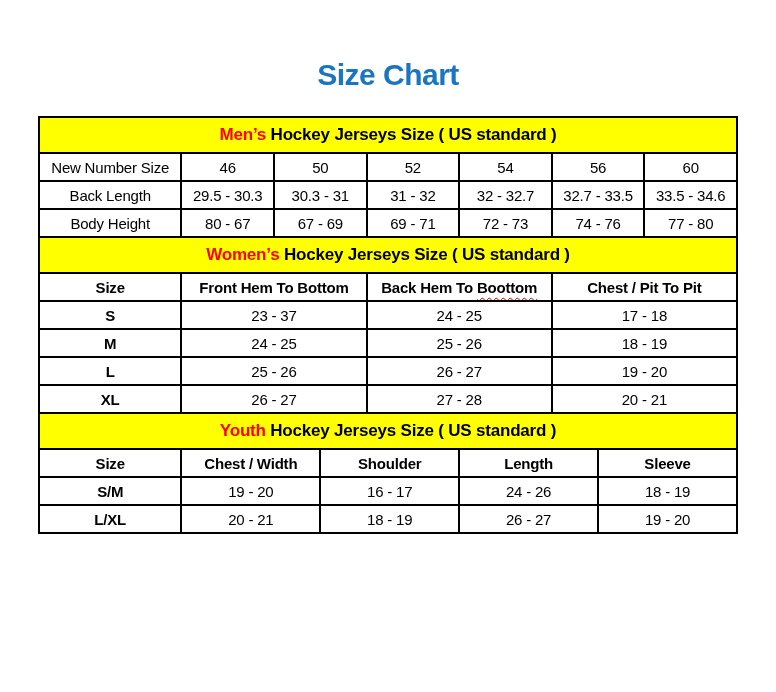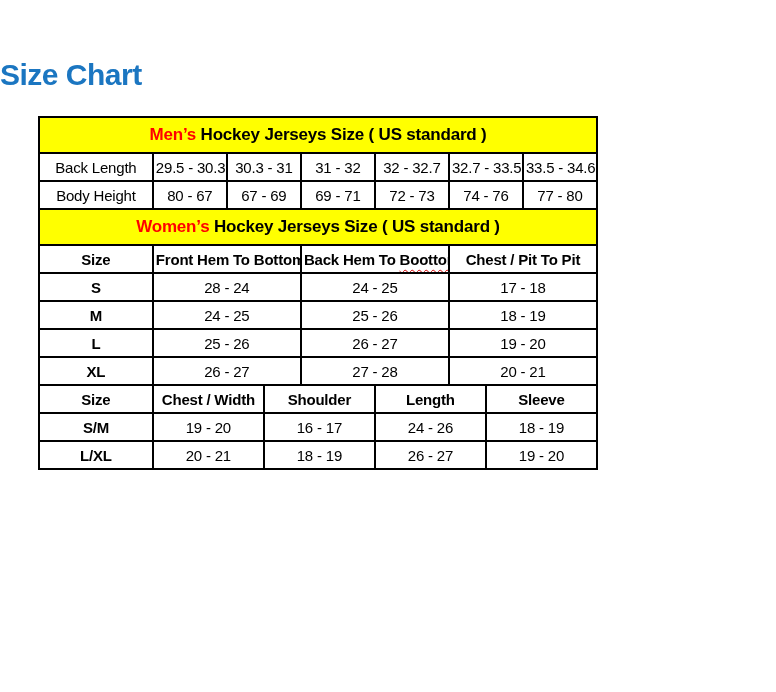--- a/index.html
+++ b/index.html
@@ -9,29 +9,29 @@
   }
   body {
     width: 776px;
     height: 692px;
     font-family: "Liberation Sans", sans-serif;
     color: #000000;
     overflow: hidden;
   }
   .page-title {
     margin: 58px 0 24px 0;
-    text-align: left;
+    text-align: center;
     font-size: 30px;
     font-weight: bold;
     letter-spacing: -0.5px;
     color: var(--title_blue, #1B76C1);
   }
   .tables-frame {
     margin: 0 38px;
-    width: 560px;
+    width: 700px;
   }
   table.size-table {
     width: 100%;
     border-collapse: collapse;
     table-layout: fixed;
   }
   table.size-table + table.size-table {
     margin-top: -2px; 
     padding-left: 44px;
   }
@@ -84,20 +84,29 @@
         <col style="width: 13.2667%;">
         <col style="width: 13.2667%;">
         <col style="width: 13.2667%;">
         <col style="width: 13.2667%;">
       </colgroup>
       <tbody>
         <tr>
           <td colspan="7" class="banner"><span class="banner-red">Men’s</span><span> Hockey Jerseys Size ( US standard )</span></td>
         </tr>
         <tr>
+          <td>New Number Size</td>
+          <td>46</td>
+          <td>50</td>
+          <td>52</td>
+          <td>54</td>
+          <td>56</td>
+          <td>60</td>
+        </tr>
+        <tr>
           <td>Back Length</td>
           <td>29.5 - 30.3</td>
           <td>30.3 - 31</td>
           <td>31 - 32</td>
           <td>32 - 32.7</td>
           <td>32.7 - 33.5</td>
           <td>33.5 - 34.6</td>
         </tr>
         <tr>
           <td>Body Height</td>
@@ -122,21 +131,21 @@
           <td colspan="4" class="banner"><span class="banner-red">Women’s</span><span> Hockey Jerseys Size ( US standard )</span></td>
         </tr>
         <tr class="head">
           <td>Size</td>
           <td>Front Hem To Bottom</td>
           <td>Back Hem To <span class="squiggle">Boottom</span></td>
           <td>Chest / Pit To Pit</td>
         </tr>
         <tr>
           <td class="row-label-bold">S</td>
-          <td>28 - 24</td>
+          <td>23 - 37</td>
           <td>24 - 25</td>
           <td>17 - 18</td>
         </tr>
         <tr>
           <td class="row-label-bold">M</td>
           <td>24 - 25</td>
           <td>25 - 26</td>
           <td>18 - 19</td>
         </tr>
         <tr>
@@ -155,20 +164,23 @@
     </table>
     <table class="size-table">
       <colgroup>
         <col style="width: 20.4%;">
         <col style="width: 19.9%;">
         <col style="width: 19.9%;">
         <col style="width: 19.9%;">
         <col style="width: 19.9%;">
       </colgroup>
       <tbody>
+        <tr>
+          <td colspan="5" class="banner"><span class="banner-red">Youth</span><span> Hockey Jerseys Size ( US standard )</span></td>
+        </tr>
         <tr class="head">
           <td>Size</td>
           <td>Chest / Width</td>
           <td>Shoulder</td>
           <td>Length</td>
           <td>Sleeve</td>
         </tr>
         <tr>
           <td class="row-label-bold">S/M</td>
           <td>19 - 20</td>

